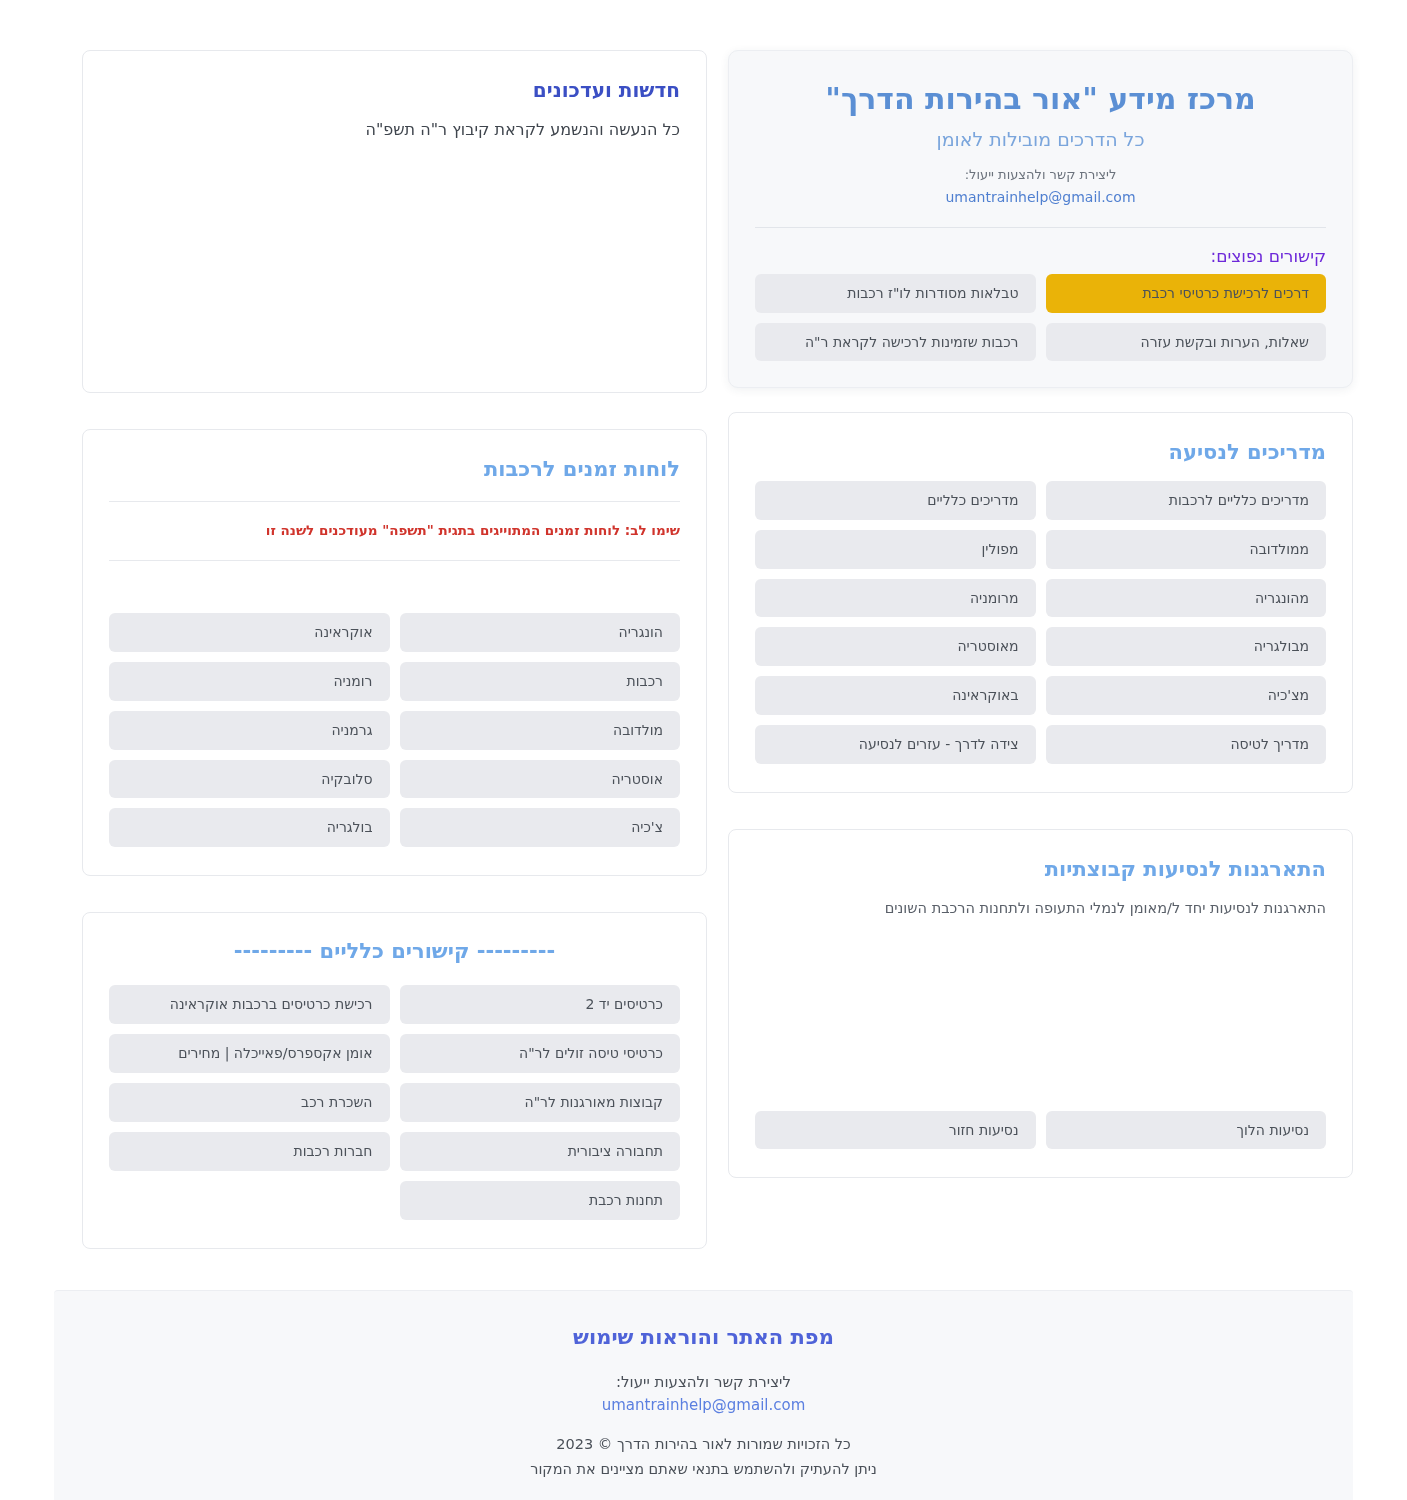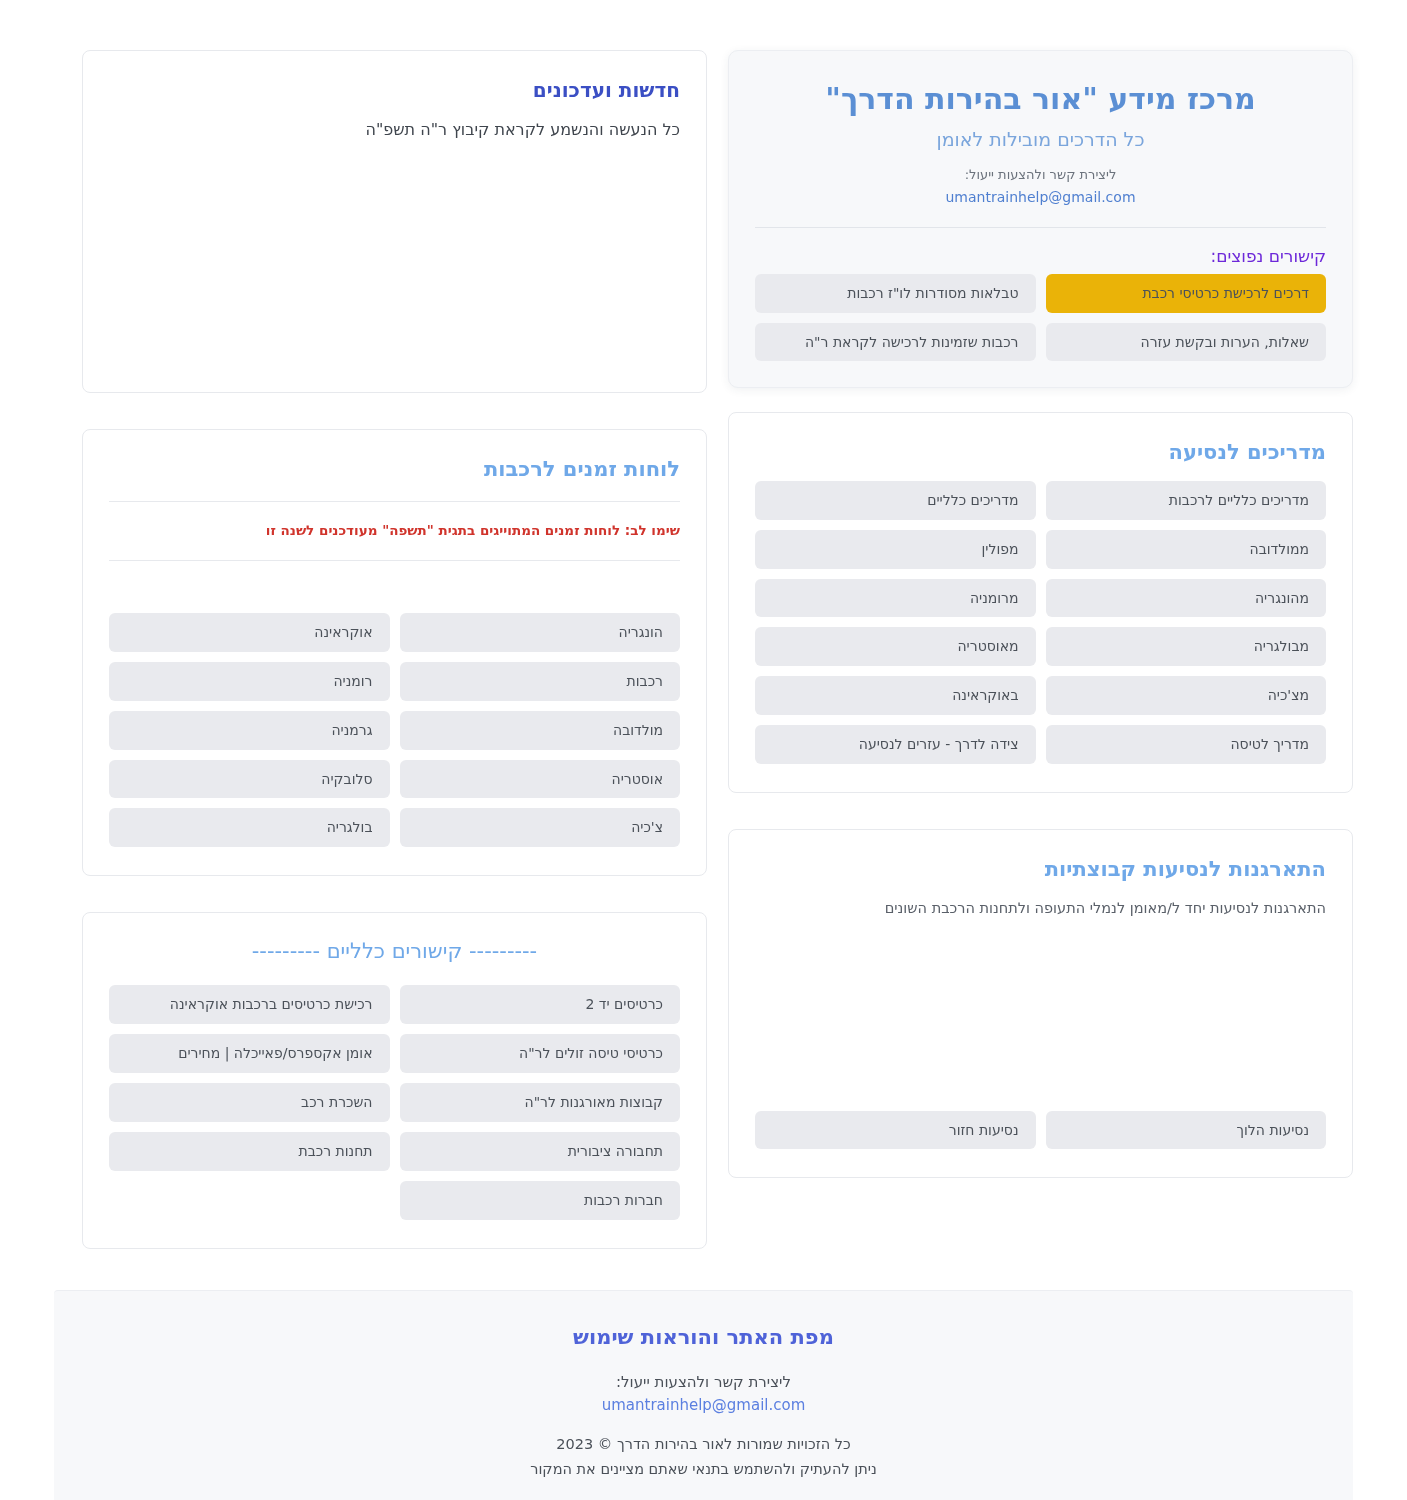--- a/index.html
+++ b/index.html
@@ -145,21 +145,21 @@
     font-weight: bold;
     color: #d0342c;
     text-align: right;
     line-height: 1.6;
   }
   .gap-block { height: 34px; }
 
   
   .dashed-title {
     font-size: 21px;
-    font-weight: normal;
+    font-weight: bold;
     color: #6fa8e8;
     text-align: center;
     margin-bottom: 22px;
     white-space: nowrap;
   }
 
   
   .group-card {
     min-height: 348px;
     display: flex;
@@ -285,22 +285,22 @@
       <section class="card">
         <h2 class="dashed-title">--------- קישורים כלליים ---------</h2>
         <div class="btn-grid">
           <a class="lbtn" href="#">כרטיסים יד 2</a>
           <a class="lbtn" href="#">רכישת כרטיסים ברכבות אוקראינה</a>
           <a class="lbtn" href="#">כרטיסי טיסה זולים לר"ה</a>
           <a class="lbtn" href="#">אומן אקספרס/פאייכלה | מחירים</a>
           <a class="lbtn" href="#">קבוצות מאורגנות לר"ה</a>
           <a class="lbtn" href="#">השכרת רכב</a>
           <a class="lbtn" href="#">תחבורה ציבורית</a>
+          <a class="lbtn" href="#">חברות רכבות</a>
           <a class="lbtn" href="#">תחנות רכבת</a>
-          <a class="lbtn" href="#">חברות רכבות</a>
         </div>
       </section>
 
     </div>
   </div>
 
   <footer class="site-footer">
     <h2 class="footer-title">מפת האתר והוראות שימוש</h2>
     <p class="footer-line">ליצירת קשר ולהצעות ייעול:</p>
     <a class="footer-mail" href="#">umantrainhelp@gmail.com</a>

